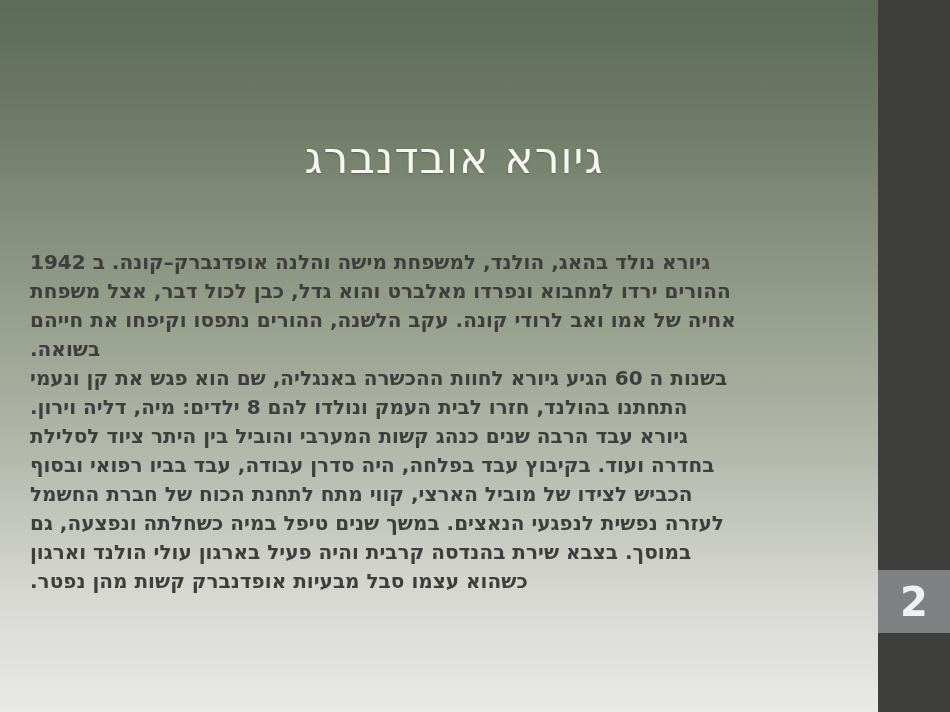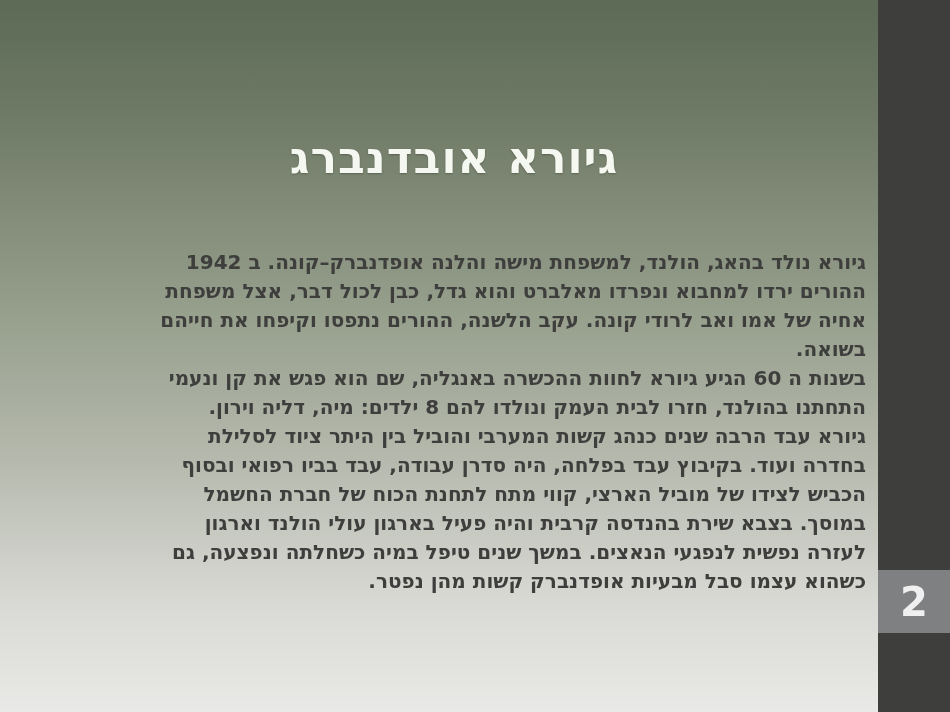--- a/index.html
+++ b/index.html
@@ -27,31 +27,31 @@
   }
   .slide-title {
     position: absolute;
     top: 132px;
     left: 30px;
     width: 848px;
     margin: 0;
     text-align: center;
     font-family: "DejaVu Serif", "DejaVu Sans", serif;
     font-size: 44px;
-    font-weight: 700;
+    font-weight: 400;
     letter-spacing: 1px;
     color: var(--title-color, #f5f7f1);
     text-shadow: 0 1px 2px rgba(0,0,0,0.25);
   }
   .slide-body {
     position: absolute;
     top: 248px;
-    left: 16px;
+    left: 30px;
     width: 850px;
-    text-align: right;
+    text-align: left;
     font-size: 20px;
     font-weight: 700;
     line-height: 29px;
     color: var(--body-color, #3e3e3d);
   }
   .body-line {
     white-space: nowrap;
   }
   .side-bar {
     position: absolute;
@@ -90,22 +90,22 @@
   <div class="slide-body">
     <div class="body-line">גיורא נולד בהאג, הולנד, למשפחת מישה והלנה אופדנברק–קונה. ב 1942</div>
     <div class="body-line">ההורים ירדו למחבוא ונפרדו מאלברט והוא גדל, כבן לכול דבר, אצל משפחת</div>
     <div class="body-line">אחיה של אמו ואב לרודי קונה. עקב הלשנה, ההורים נתפסו וקיפחו את חייהם</div>
     <div class="body-line">בשואה.</div>
     <div class="body-line">בשנות ה 60 הגיע גיורא לחוות ההכשרה באנגליה, שם הוא פגש את קן ונעמי</div>
     <div class="body-line">התחתנו בהולנד, חזרו לבית העמק ונולדו להם 8 ילדים: מיה, דליה וירון.</div>
     <div class="body-line">גיורא עבד הרבה שנים כנהג קשות המערבי והוביל בין היתר ציוד לסלילת</div>
     <div class="body-line">בחדרה ועוד. בקיבוץ עבד בפלחה, היה סדרן עבודה, עבד בביו רפואי ובסוף</div>
     <div class="body-line">הכביש לצידו של מוביל הארצי, קווי מתח לתחנת הכוח של חברת החשמל</div>
+    <div class="body-line">לעזרה נפשית לנפגעי הנאצים. במשך שנים טיפל במיה כשחלתה ונפצעה, גם</div>
     <div class="body-line">במוסך. בצבא שירת בהנדסה קרבית והיה פעיל בארגון עולי הולנד וארגון</div>
-    <div class="body-line">לעזרה נפשית לנפגעי הנאצים. במשך שנים טיפל במיה כשחלתה ונפצעה, גם</div>
     <div class="body-line">כשהוא עצמו סבל מבעיות אופדנברק קשות מהן נפטר.</div>
   </div>
 
   <div class="side-bar">
     <div class="page-box">
       <span class="page-num">2</span>
     </div>
   </div>
 
 </div>

